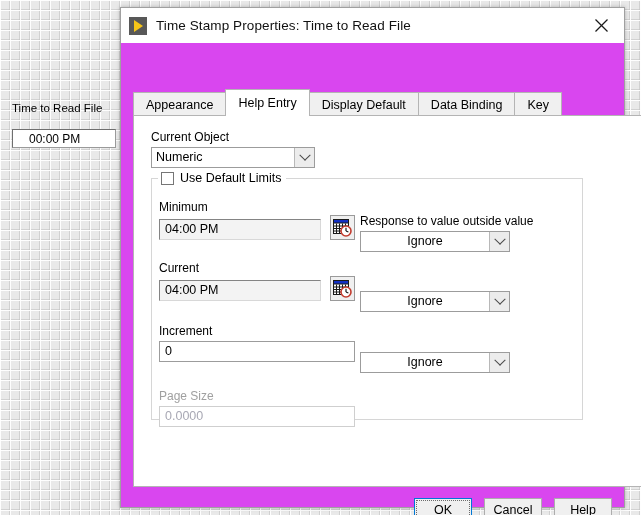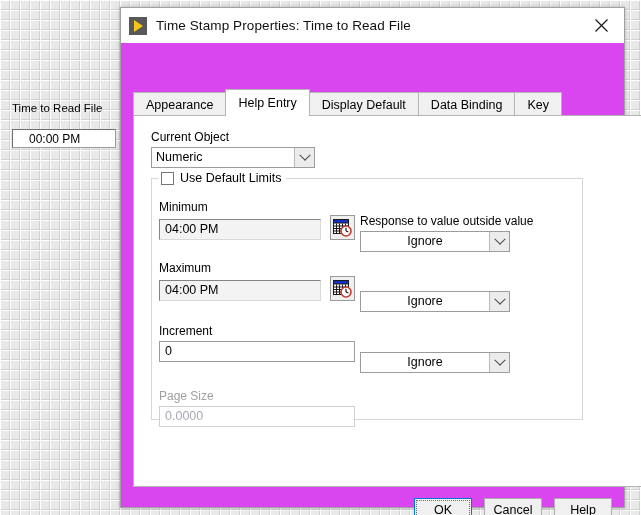--- a/index.html
+++ b/index.html
@@ -425,21 +425,21 @@
               </g>
               <circle cx="13" cy="13" r="5" fill="#ffffff" stroke="#c23b2e" stroke-width="1.6"></circle>
               <line x1="13" y1="13" x2="13" y2="9.7" stroke="#1a1a1a" stroke-width="1.2"></line>
               <line x1="13" y1="13" x2="15.4" y2="14" stroke="#1a1a1a" stroke-width="1.2"></line>
             </svg>
           </div>
         </div>
       </div>
 
       <div class="row-field" style="left:25px; top:145px;">
-        <div class="field-label">Maximum</div>
+        <div class="field-label">Current</div>
         <div class="input-with-icon">
           <div class="text-field sunken">04:00 PM</div>
           <div class="icon-button">
             <svg width="19" height="19" viewBox="0 0 19 19">
               <rect x="0.5" y="1.5" width="15" height="14" fill="#ffffff" stroke="#1a1a1a" stroke-width="1"></rect>
               <rect x="0.5" y="1.5" width="15" height="3.5" fill="#1230c4" stroke="#1a1a1a" stroke-width="1"></rect>
               <g stroke="#1a1a1a" stroke-width="1">
                 <line x1="3.5" y1="5.5" x2="3.5" y2="15.5"></line>
                 <line x1="6.5" y1="5.5" x2="6.5" y2="15.5"></line>
                 <line x1="9.5" y1="5.5" x2="9.5" y2="15.5"></line>

